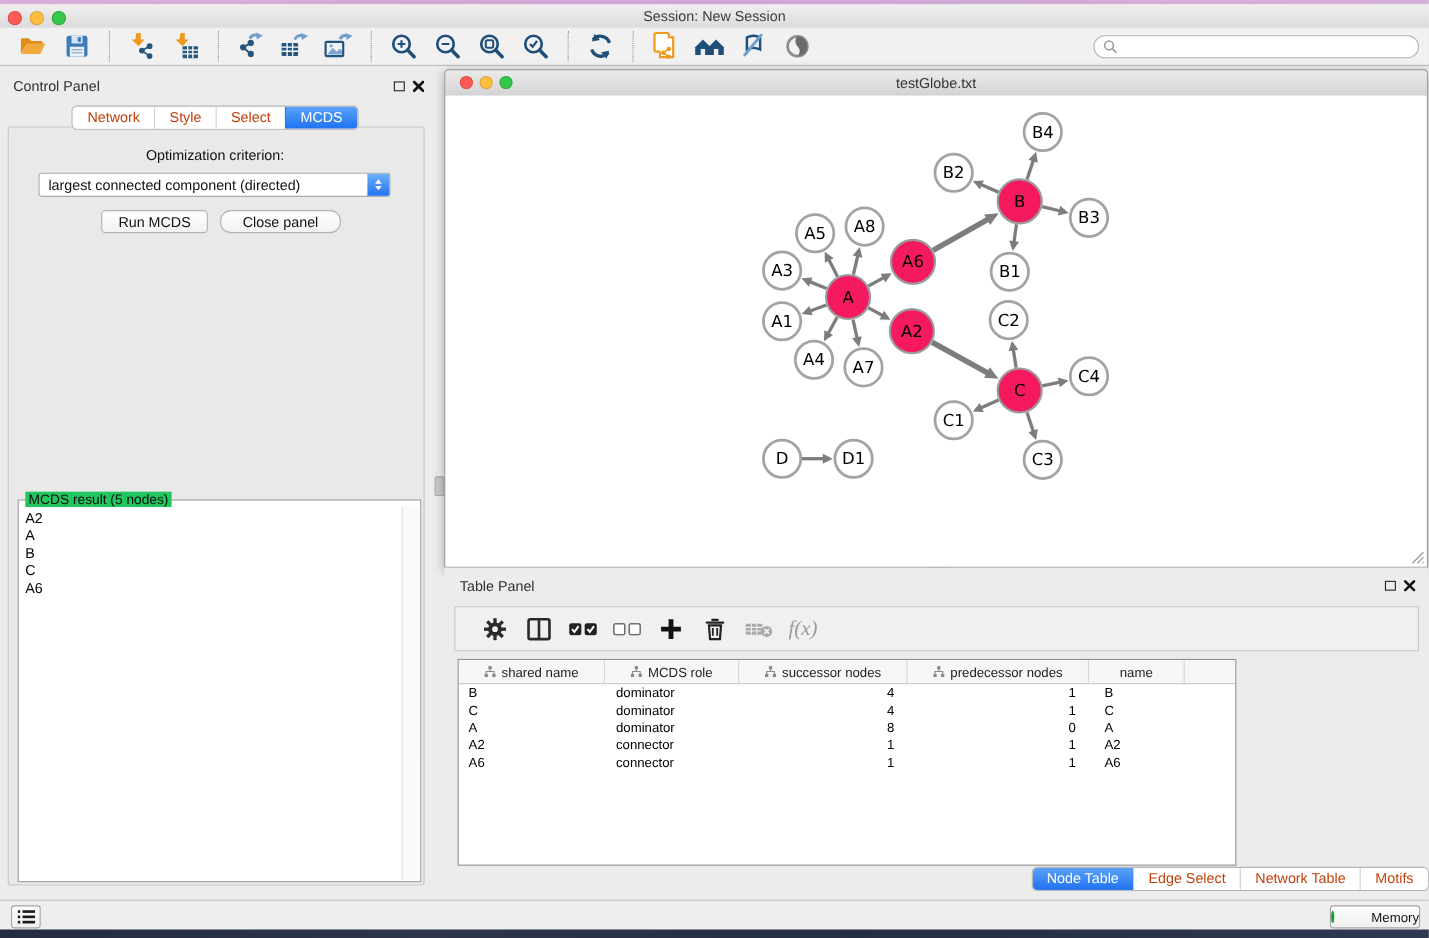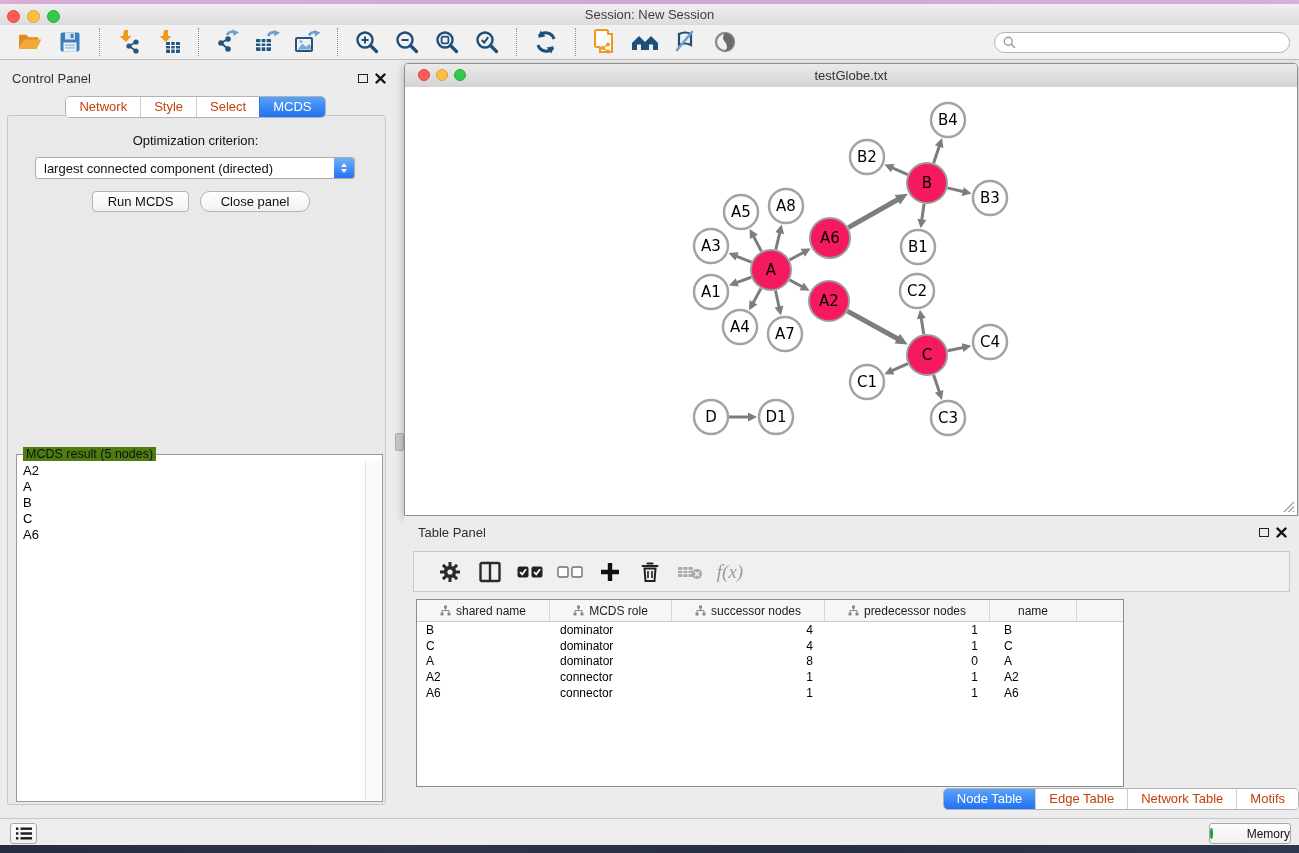--- a/index.html
+++ b/index.html
@@ -35,21 +35,21 @@
   .tab:first-child{border-left:none;}
   .tab.sel{background:linear-gradient(#5aa2f8,#1f72f2);color:#fff;border-left-color:#2a76e8;}
   .opt-label{position:absolute;left:0;width:100%;text-align:center;font-size:13px;color:#111;}
   .combo{position:absolute;left:35px;top:97px;width:320px;height:22px;background:#fff;border:1px solid #ababab;border-radius:3px;box-sizing:border-box;display:flex;align-items:center;}
   .combo-text{flex:1;font-size:13px;padding-left:8px;color:#111;white-space:nowrap;overflow:hidden;}
   .combo-btn{width:20px;height:100%;background:linear-gradient(#6fb0fa,#2273f0);border-radius:0 2px 2px 0;display:flex;flex-direction:column;align-items:center;justify-content:center;gap:2px;}
   .arr-up{width:0;height:0;border-left:3.5px solid transparent;border-right:3.5px solid transparent;border-bottom:4px solid #fff;}
   .arr-dn{width:0;height:0;border-left:3.5px solid transparent;border-right:3.5px solid transparent;border-top:4px solid #fff;}
   .btn{position:absolute;height:21px;background:linear-gradient(#ffffff,#f2f2f2);border:1px solid #b4b4b4;border-radius:4px;font-size:13px;color:#111;display:flex;align-items:center;justify-content:center;box-sizing:border-box;}
   .groupbox{position:absolute;left:16px;top:394px;width:365px;height:346px;border:1px solid #9a9a9a;background:#fff;}
-  .group-label{position:absolute;left:6px;top:-8px;background:#4d7c0f;padding:0 3px;font-size:12.5px;color:#111;}
+  .group-label{position:absolute;left:6px;top:-8px;background:#22c55e;padding:0 3px;font-size:12.5px;color:#111;}
   .mcds-list{position:absolute;left:1px;top:6px;right:16px;bottom:1px;background:#fff;padding:2px 0 0 5px;box-sizing:border-box;}
   .mcds-item{font-size:13px;line-height:16px;color:#000;}
   .mcds-scroll{position:absolute;top:6px;right:1px;bottom:1px;width:15px;background:#fafafa;border-left:1px solid #e0e0e0;}
   .vsplit{left:395px;top:433px;width:7px;height:16px;background:#c9c9c9;border:1px solid #adadad;border-radius:2px;}
   .hsplit{left:845px;top:514px;width:15px;height:7px;background:#c9c9c9;border:1px solid #adadad;border-radius:2px;}
   
   .net-window{left:404px;top:63px;width:894px;height:453px;border:1px solid #8f8f8f;border-radius:4px 4px 0 0;box-shadow:0 3px 10px rgba(0,0,0,.28);background:#fff;box-sizing:border-box;}
   .net-titlebar{position:absolute;left:0;top:0;width:100%;height:23px;background:linear-gradient(#ebebeb,#d3d3d3);border-bottom:1px solid #a8a8a8;border-radius:3px 3px 0 0;}
   .net-title{position:absolute;left:0;right:0;top:4px;text-align:center;font-size:13px;color:#333;}
   .tl.small{width:12px;height:12px;top:5px;}
@@ -582,21 +582,21 @@
           <div class="td" style="width: 153px; text-align: right; padding: 0px 12px 0px 0px;">1</div>
           <div class="td" style="width: 165px; text-align: right; padding: 0px 12px 0px 0px;">1</div>
           <div class="td" style="width: 87px; text-align: left; padding: 0px 0px 0px 14px;">A6</div>
         </div>
       </div>
   </div>
 
   <div class="bot-tabs">
       <span class="tabgroup" id="table-tabs">
         <span class="tab sel">Node Table</span>
-        <span class="tab">Edge Table</span>
+        <span class="tab">Edge Select</span>
         <span class="tab">Network Table</span>
         <span class="tab">Motifs</span>
       </span>
     </div>
 </div>
 
 <div class="abs status-bar">
   <div class="sq-btn" style="left:10px;top:4px;width:27px;height:21px;">
     <svg width="16" height="13" viewBox="0 0 16 13">
         <g fill="#1a1a1a">

